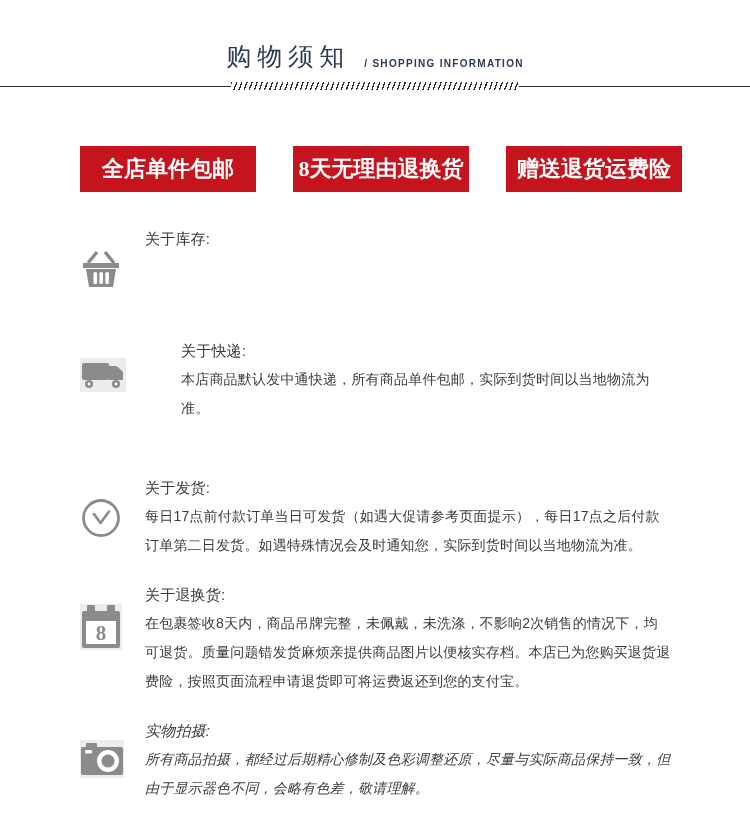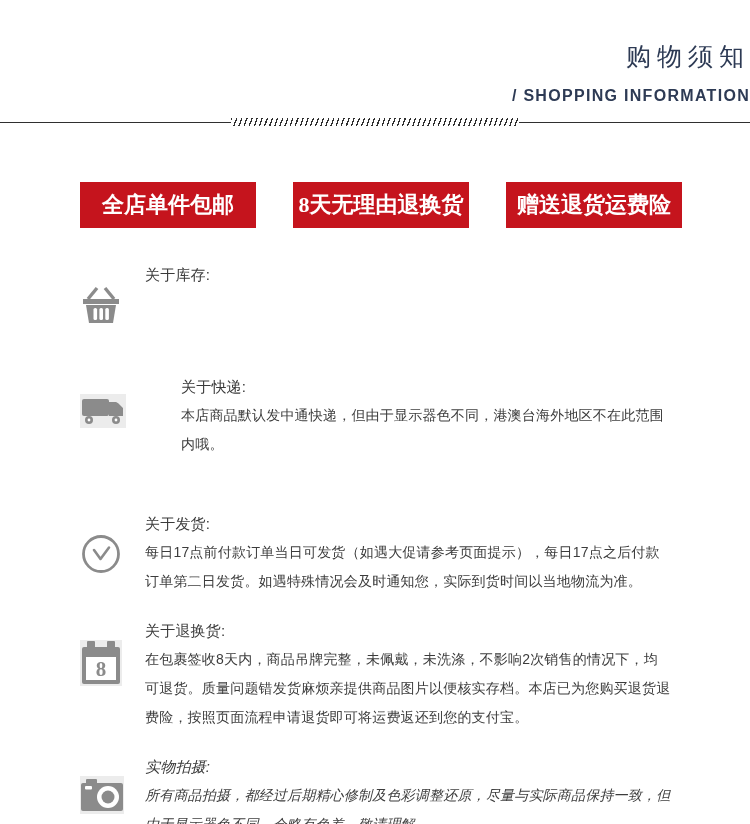--- a/index.html
+++ b/index.html
@@ -12,30 +12,29 @@
   }
   .page { width: 750px; height: 824px; position: relative; }
 
   
   .header-row {
     padding-top: 40px;
     display: flex;
     justify-content: center;
     align-items: flex-end;
     gap: 14px;
-    flex-direction: column;
   }
   .title {
     font-size: 25px;
     color: #2d3a54;
     letter-spacing: 6px;
     font-weight: 400;
   }
   .subtitle {
-    font-size: 16px;
+    font-size: 10px;
     font-weight: bold;
     color: #2d3a54;
     letter-spacing: 1.3px;
     padding-bottom: 4px;
   }
   .divider {
     margin-top: 9px;
     display: flex;
     align-items: center;
   }
@@ -152,21 +151,21 @@
           <path class="ink" d="M29 22 V8 h6 c1.4 0 2.6 .6 3.5 1.6 L43 14 v8 Z"></path>
           <circle class="ink" cx="9" cy="26" r="4"></circle>
           <circle class="paper" cx="9" cy="26" r="1.4"></circle>
           <circle class="ink" cx="36" cy="26" r="4"></circle>
           <circle class="paper" cx="36" cy="26" r="1.4"></circle>
         </svg>
       </span>
     </div>
     <div class="text-col">
       <div class="heading">关于快递:</div>
-      <div class="body-text">本店商品默认发中通快递，但由于显示器色不同，港澳台海外地区不在此范围内哦。</div>
+      <div class="body-text">本店商品默认发中通快递，所有商品单件包邮，实际到货时间以当地物流为准。</div>
     </div>
   </div>
 
   <div class="section s3">
     <div class="icon-col">
       <span class="icon-wrap">
         <svg width="42" height="42" viewBox="0 0 42 42">
           <circle class="ink-stroke" cx="21" cy="21" r="17.5" stroke-width="2.8"></circle>
           <polyline class="ink-stroke" points="14,17 20.5,26 29,14.5" stroke-width="2.6" stroke-linecap="round" stroke-linejoin="round"></polyline>
         </svg>

